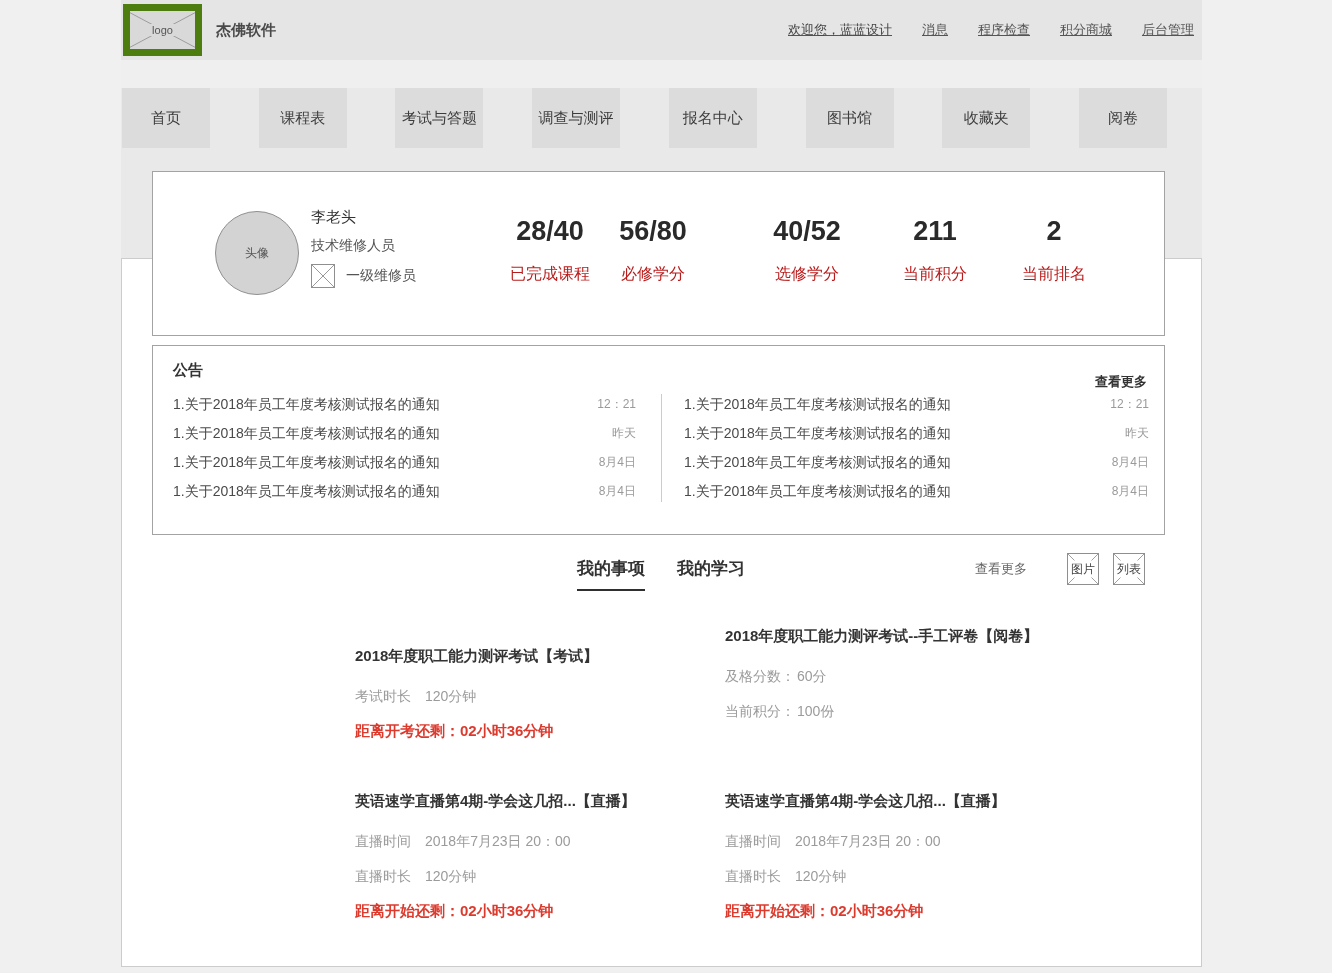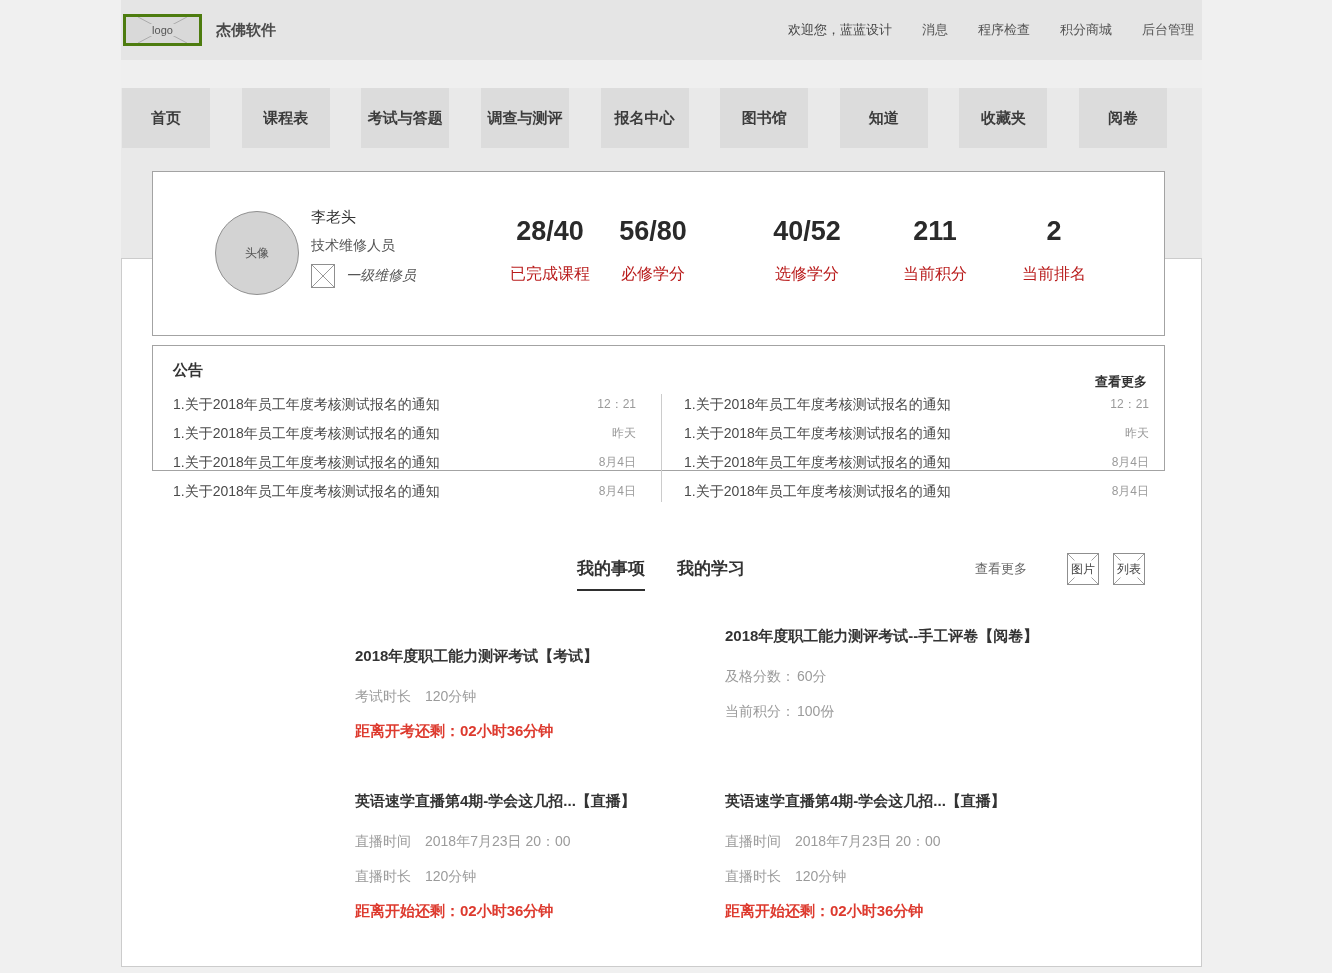--- a/index.html
+++ b/index.html
@@ -4,51 +4,51 @@
 <style>
   * { margin:0; padding:0; box-sizing:border-box; }
   body { background:#f0f0f0; font-family:"Liberation Sans", sans-serif; }
   .canvas { position:relative; width:1332px; height:973px; background:#f0f0f0; overflow:hidden; }
 
   
   .band { position:absolute; left:121px; top:0; width:1081px; height:258px; background:#e9e9e9; }
   .header { position:absolute; left:121px; top:0; width:1081px; height:60px; background:#e5e5e5; display:flex; align-items:center; }
   .gap-strip { position:absolute; left:121px; top:60px; width:1081px; height:28px; background:#efefef; }
 
-  .logo-box { position:relative; margin-left:2px; width:79px; height:32px; background:#d9d9d9; border:3px solid #4d7c0f; flex:0 0 auto; }
+  .logo-box { position:relative; margin-left:2px; width:79px; height:52px; background:#d9d9d9; border:7px solid #4d7c0f; flex:0 0 auto; }
   .logo-box svg { position:absolute; left:0; top:0; width:100%; height:100%; }
   .logo-label { position:absolute; left:50%; top:50%; transform:translate(-50%,-50%); font-size:11px; color:#555; background:#d9d9d9; padding:0 3px; }
   .brand { margin-left:14px; font-size:15px; font-weight:bold; color:#4a4a4a; }
-  .header-right { margin-left:auto; padding-right:8px; display:flex; align-items:center; gap:30px; font-size:13px; color:#555; }
+  .header-right { margin-left:auto; padding-right:8px; display:flex; align-items:center; gap:30px; font-size:13px; color:#555;text-decoration:underline; }
   .header-right .welcome { color:#444; }
   .header-right span { cursor:default; }
 
   .nav { position:absolute; left:122px; top:88px; width:1045px; height:60px; display:flex; justify-content:space-between; }
-  .nav-btn { width:88px; height:60px; background:#dcdcdc; display:flex; align-items:center; justify-content:center; font-size:15px; font-weight:bold; color:#3c3c3c; }
+  .nav-btn { width:88px; height:60px; background:#dcdcdc; display:flex; align-items:center; justify-content:center; font-size:15px; font-weight:normal; color:#3c3c3c; }
 
   
   .main-box { position:absolute; left:121px; top:258px; width:1081px; height:709px; background:#fff; border:1px solid #ccc; }
 
   
   .profile-card { position:absolute; left:152px; top:171px; width:1013px; height:165px; background:#fff; border:1px solid #a3a3a3; }
   .avatar { position:absolute; left:62px; top:39px; width:84px; height:84px; border-radius:50%; background:#d3d3d3; border:1px solid #8f8f8f; display:flex; align-items:center; justify-content:center; font-size:12px; color:#555; }
   .who { position:absolute; left:158px; top:36px; }
   .who .name { font-size:15px; color:#333; }
   .who .title { font-size:14px; color:#555; margin-top:10px; }
-  .badge-row { display:flex; align-items:center; gap:11px; margin-top:9px;font-style:italic; }
+  .badge-row { display:flex; align-items:center; gap:11px; margin-top:9px; }
   .badge-icon { width:24px; height:24px; border:1px solid #8f8f8f; background:#fff; position:relative; }
   .badge-icon svg { position:absolute; left:0; top:0; width:100%; height:100%; }
   .badge-label { font-size:14px; color:#555; }
   .stat { position:absolute; top:44px; width:140px; text-align:center; }
   .stat .num { font-size:27px; font-weight:bold; color:#2a2a2a; }
   .stat .slbl { margin-top:17px; font-size:16px; color:#b91c1c; }
   .stat0{left:327px;} .stat1{left:430px;} .stat2{left:584px;} .stat3{left:712px;} .stat4{left:831px;}
 
   
-  .notice-box { position:absolute; left:152px; top:345px; width:1013px; height:126px; background:#fff; border:1px solid #a3a3a3; }
+  .notice-box { position:absolute; left:152px; top:345px; width:1013px; height:190px; background:#fff; border:1px solid #a3a3a3; }
   .notice-title { position:absolute; left:20px; top:15px; font-size:15px; font-weight:bold; color:#333; }
   .notice-more { position:absolute; right:17px; top:27px; font-size:13px; font-weight:bold; color:#333; cursor:default; }
   .notice-divider { position:absolute; left:508px; top:48px; width:1px; height:108px; background:#ccc; }
   .ncol { position:absolute; top:44px; }
   .ncol.leftc { left:20px; width:463px; }
   .ncol.rightc { left:531px; width:465px; }
   .nrow { display:flex; justify-content:space-between; align-items:center; height:29px; }
   .ntext { font-size:14px; color:#4a4a4a; }
   .ntime { font-size:12px; color:#9a9a9a; }
 
@@ -100,21 +100,20 @@
   </div>
   <div class="gap-strip"></div>
 
   <div class="nav">
     <div class="nav-btn">首页</div>
     <div class="nav-btn">课程表</div>
     <div class="nav-btn">考试与答题</div>
     <div class="nav-btn">调查与测评</div>
     <div class="nav-btn">报名中心</div>
     <div class="nav-btn">图书馆</div>
-    <div class="nav-btn">知道</div>
     <div class="nav-btn">收藏夹</div>
     <div class="nav-btn">阅卷</div>
   </div>
 
   <div class="main-box"></div>
 
   <div class="profile-card">
     <div class="avatar">头像</div>
     <div class="who">
       <div class="name">李老头</div>

